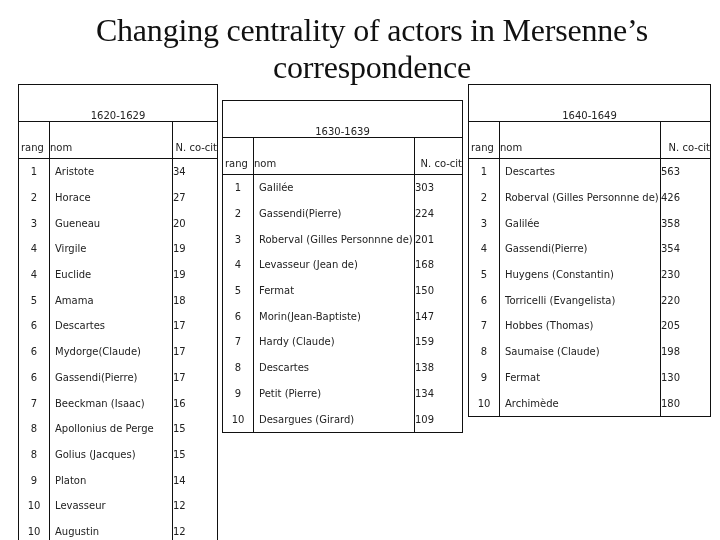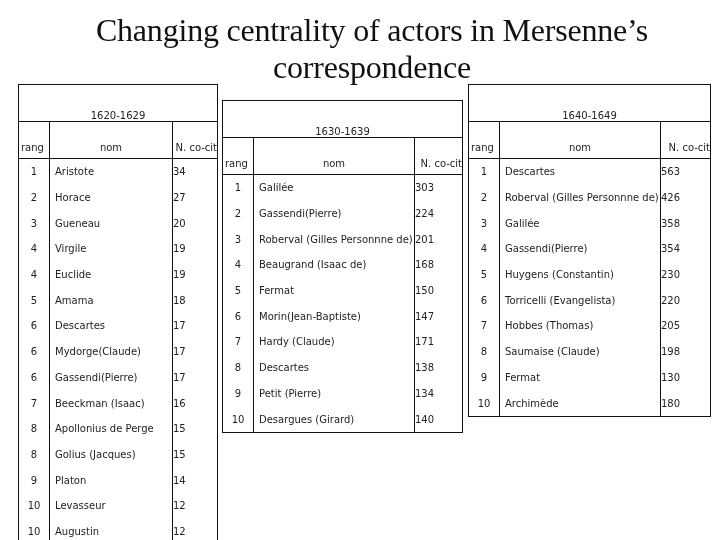--- a/index.html
+++ b/index.html
@@ -19,21 +19,21 @@
       white-space: nowrap; overflow: hidden;
     }
     table.rank th.period {
       height: 24px; text-align: center; border: 1.5px solid #111;
       padding-top: 12px; vertical-align: bottom; padding-bottom: 0;
     }
     table.rank tr.colhead th {
       height: 31px; border: 1.5px solid #111; vertical-align: bottom; padding-bottom: 5px;
     }
     table.rank tr.colhead th.rang { text-align: left; padding-left: 2px; }
-    table.rank tr.colhead th.nom { text-align: center; }
+    table.rank tr.colhead th.nom { text-align: left; }
     table.rank tr.colhead th.num { text-align: right; padding-left: 0; }
     table.rank tbody td { height: 25.7px; }
     table.rank tbody td.rang { text-align: center; border-left: 1.5px solid #111; border-right: 1.5px solid #111; }
     table.rank tbody td.nom { text-align: left; padding-left: 5px; border-right: 1.5px solid #111; }
     table.rank tbody td.num { text-align: left; border-right: 1.5px solid #111; }
     table.rank tbody tr:last-child td { border-bottom: 1.5px solid #111; }
   </style>
 </head>
 <body>
 
@@ -161,52 +161,52 @@
         <td class="nom">Gassendi(Pierre)</td>
         <td class="num">224</td>
       </tr>
     <tr>
         <td class="rang">3</td>
         <td class="nom">Roberval (Gilles Personnne de)</td>
         <td class="num">201</td>
       </tr>
     <tr>
         <td class="rang">4</td>
-        <td class="nom">Beaugrand (Isaac de)</td>
+        <td class="nom">Levasseur (Jean de)</td>
         <td class="num">168</td>
       </tr>
     <tr>
         <td class="rang">5</td>
         <td class="nom">Fermat</td>
         <td class="num">150</td>
       </tr>
     <tr>
         <td class="rang">6</td>
         <td class="nom">Morin(Jean-Baptiste)</td>
         <td class="num">147</td>
       </tr>
     <tr>
         <td class="rang">7</td>
         <td class="nom">Hardy (Claude)</td>
-        <td class="num">171</td>
+        <td class="num">159</td>
       </tr>
     <tr>
         <td class="rang">8</td>
         <td class="nom">Descartes</td>
         <td class="num">138</td>
       </tr>
     <tr>
         <td class="rang">9</td>
         <td class="nom">Petit (Pierre)</td>
         <td class="num">134</td>
       </tr>
     <tr>
         <td class="rang">10</td>
         <td class="nom">Desargues (Girard)</td>
-        <td class="num">140</td>
+        <td class="num">109</td>
       </tr>
   </tbody>
 </table>
 
 <table class="rank" style="left:468px; top:84px; width:242px;">
   <colgroup>
       <col style="width:31px">
       <col style="width:161px">
       <col style="width:50px">
     </colgroup>

